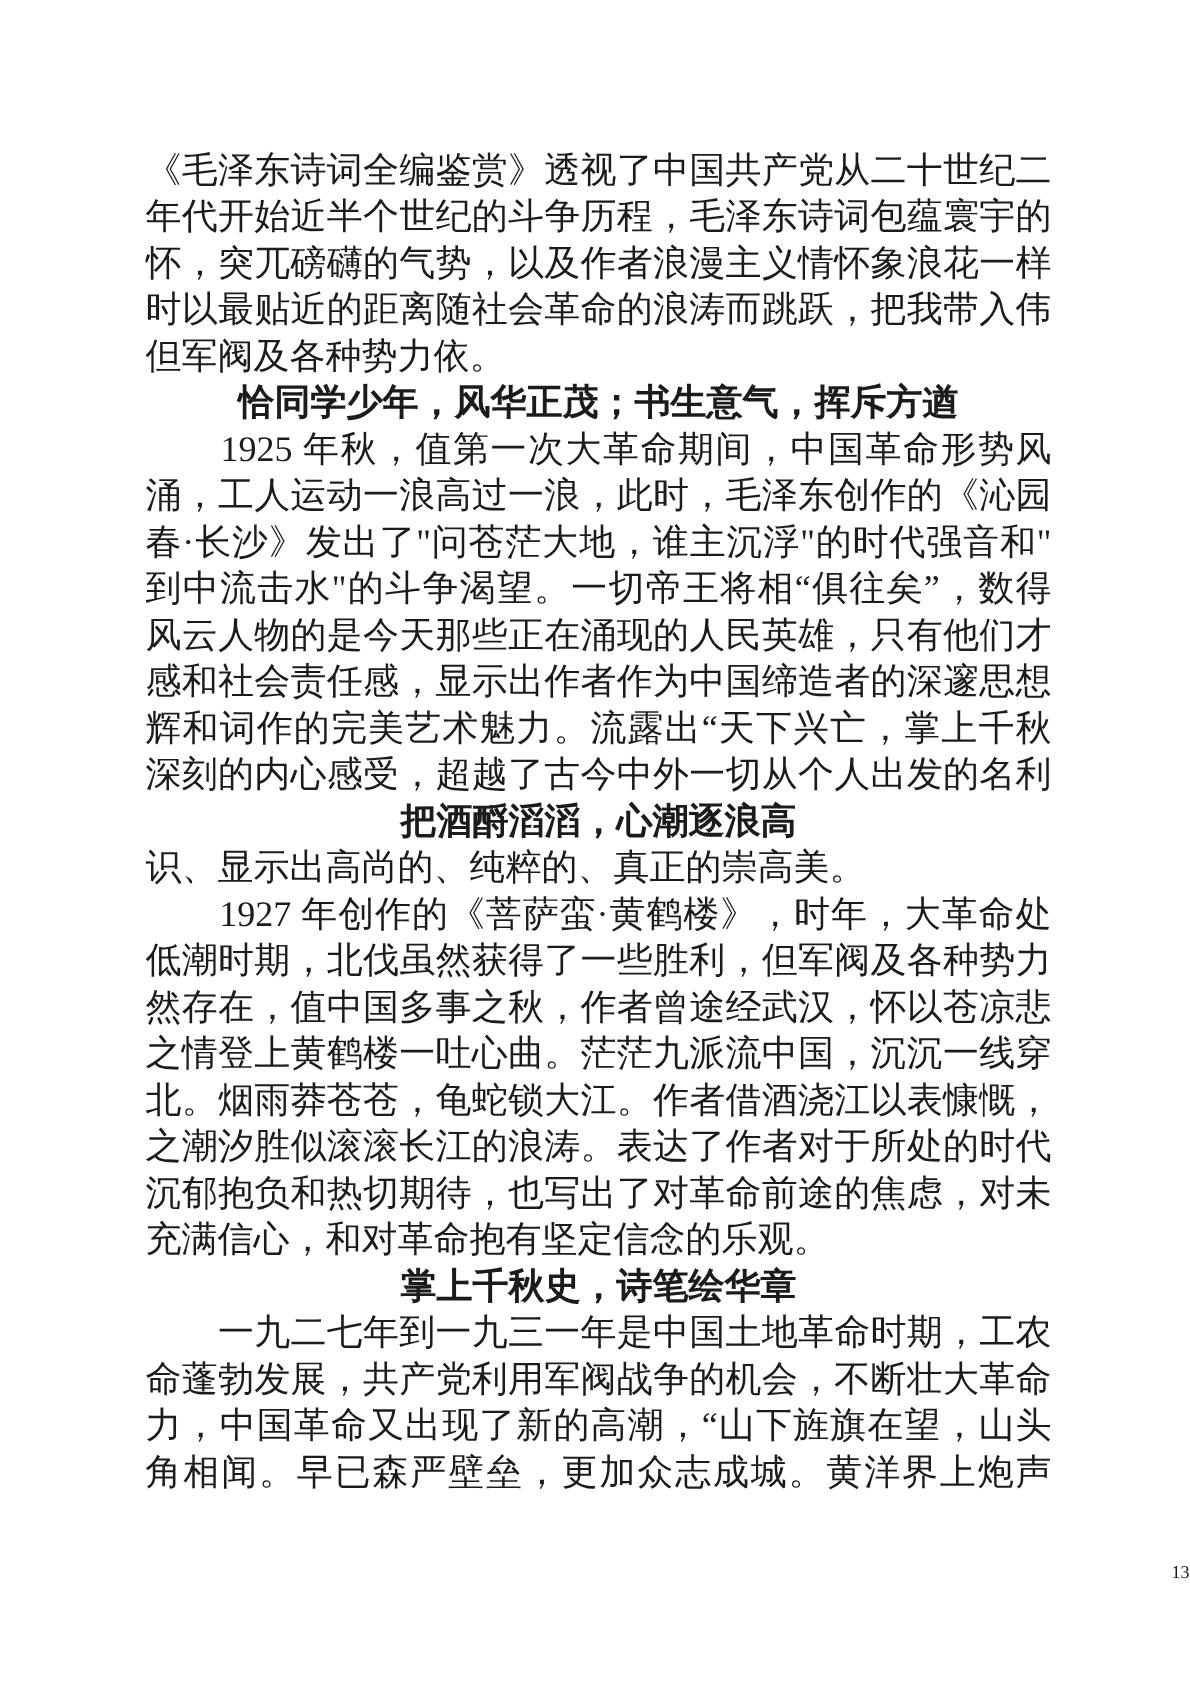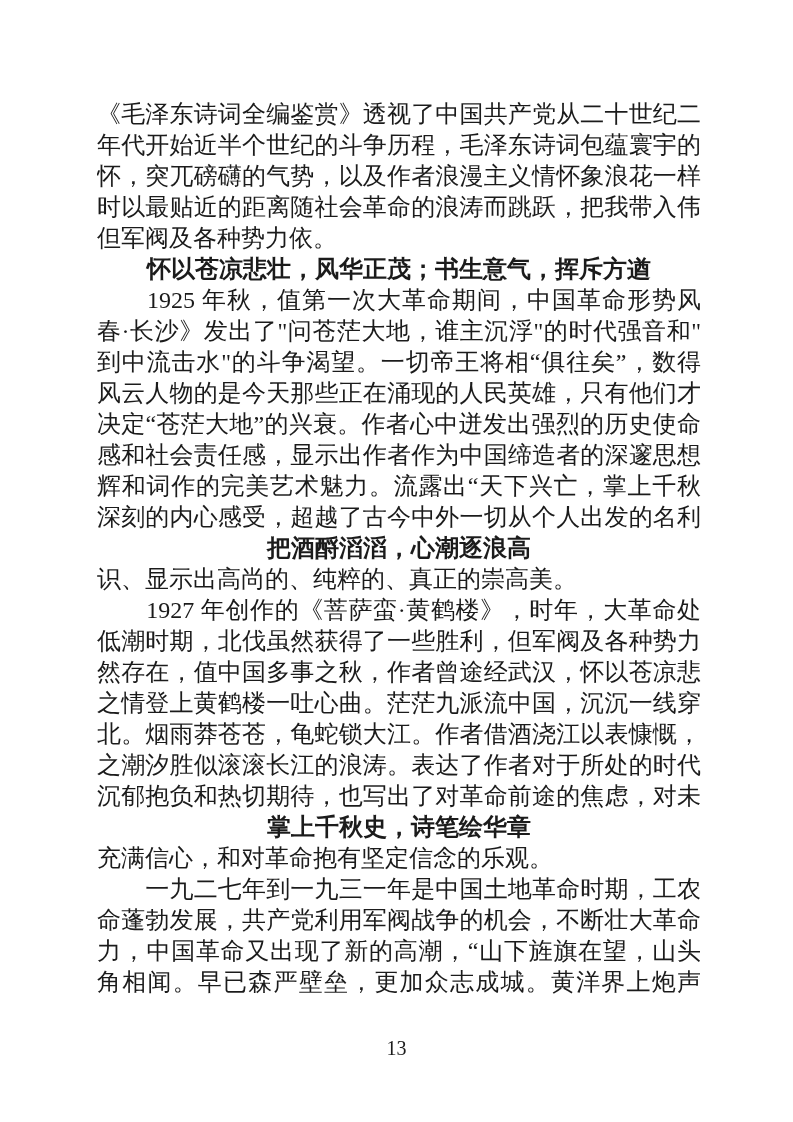--- a/index.html
+++ b/index.html
@@ -37,55 +37,55 @@
   .line.heading {
     font-weight: bold;
     text-align: center;
     text-align-last: center;
   }
   .page-number {
     position: absolute;
     top: 1038px;
     left: 0;
     width: 100%;
-    text-align: center;
-    font-size: 20px;
+    text-align: right;
+    font-size: 12px;
     line-height: 20px;
     color: #1b1b1b;
   }
 </style>
 </head>
 <body>
 
 <div class="page">
   <div class="content">
       <div class="line">《毛泽东诗词全编鉴赏》透视了中国共产党从二十世纪二十</div>
       <div class="line">年代开始近半个世纪的斗争历程，毛泽东诗词包蕴寰宇的胸</div>
       <div class="line">怀，突兀磅礴的气势，以及作者浪漫主义情怀象浪花一样时</div>
       <div class="line">时以最贴近的距离随社会革命的浪涛而跳跃，把我带入伟人</div>
       <div class="line last">但军阀及各种势力依。</div>
-      <div class="line heading">怀以苍凉悲壮，风华正茂；书生意气，挥斥方遒</div>
+      <div class="line heading">恰同学少年，风华正茂；书生意气，挥斥方遒</div>
       <div class="line">　　1925 年秋，值第一次大革命期间，中国革命形势风起云</div>
+      <div class="line">涌，工人运动一浪高过一浪，此时，毛泽东创作的《沁园</div>
       <div class="line">春·长沙》发出了"问苍茫大地，谁主沉浮"的时代强音和"</div>
       <div class="line">到中流击水"的斗争渴望。一切帝王将相“俱往矣”，数得上</div>
       <div class="line">风云人物的是今天那些正在涌现的人民英雄，只有他们才能</div>
-      <div class="line">决定“苍茫大地”的兴衰。作者心中迸发出强烈的历史使命</div>
       <div class="line">感和社会责任感，显示出作者作为中国缔造者的深邃思想光</div>
       <div class="line">辉和词作的完美艺术魅力。流露出“天下兴亡，掌上千秋史”</div>
       <div class="line">深刻的内心感受，超越了古今中外一切从个人出发的名利意</div>
       <div class="line heading">把酒酹滔滔，心潮逐浪高</div>
       <div class="line last">识、显示出高尚的、纯粹的、真正的崇高美。</div>
       <div class="line">　　1927 年创作的《菩萨蛮·黄鹤楼》，时年，大革命处于</div>
       <div class="line">低潮时期，北伐虽然获得了一些胜利，但军阀及各种势力依</div>
       <div class="line">然存在，值中国多事之秋，作者曾途经武汉，怀以苍凉悲壮</div>
       <div class="line">之情登上黄鹤楼一吐心曲。茫茫九派流中国，沉沉一线穿南</div>
       <div class="line">北。烟雨莽苍苍，龟蛇锁大江。作者借酒浇江以表慷慨， 心</div>
       <div class="line">之潮汐胜似滚滚长江的浪涛。表达了作者对于所处的时代的</div>
       <div class="line">沉郁抱负和热切期待，也写出了对革命前途的焦虑，对未来</div>
+      <div class="line last">充满信心，和对革命抱有坚定信念的乐观。</div>
       <div class="line heading">掌上千秋史，诗笔绘华章</div>
-      <div class="line last">充满信心，和对革命抱有坚定信念的乐观。</div>
       <div class="line">　　一九二七年到一九三一年是中国土地革命时期，工农革</div>
       <div class="line">命蓬勃发展，共产党利用军阀战争的机会，不断壮大革命势</div>
       <div class="line">力，中国革命又出现了新的高潮，“山下旌旗在望，山头鼓</div>
       <div class="line">角相闻。早已森严壁垒，更加众志成城。黄洋界上炮声隆，</div>
     </div>
   <div class="page-number">13</div>
 </div>
 
 </body></html>

